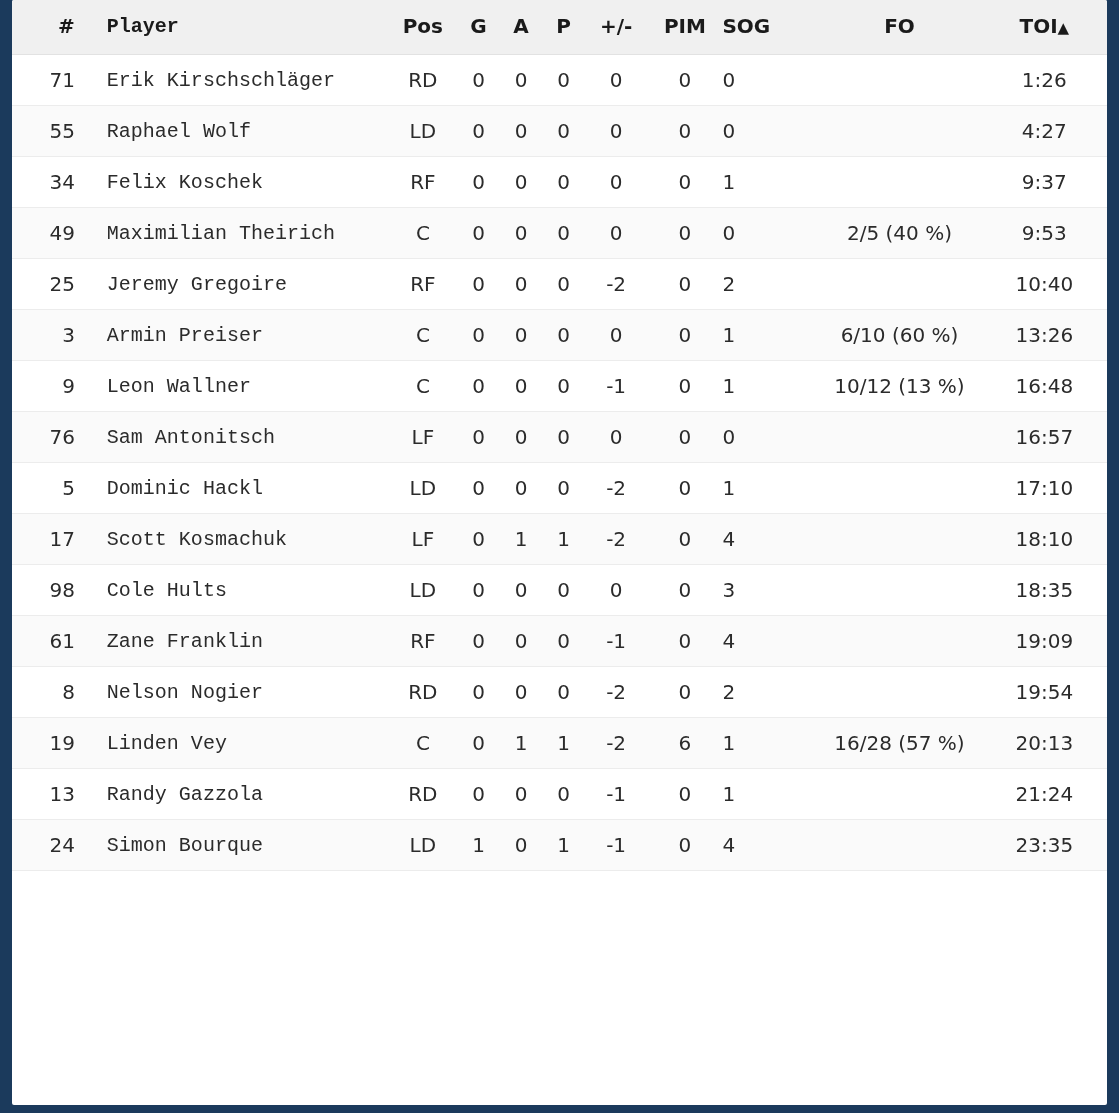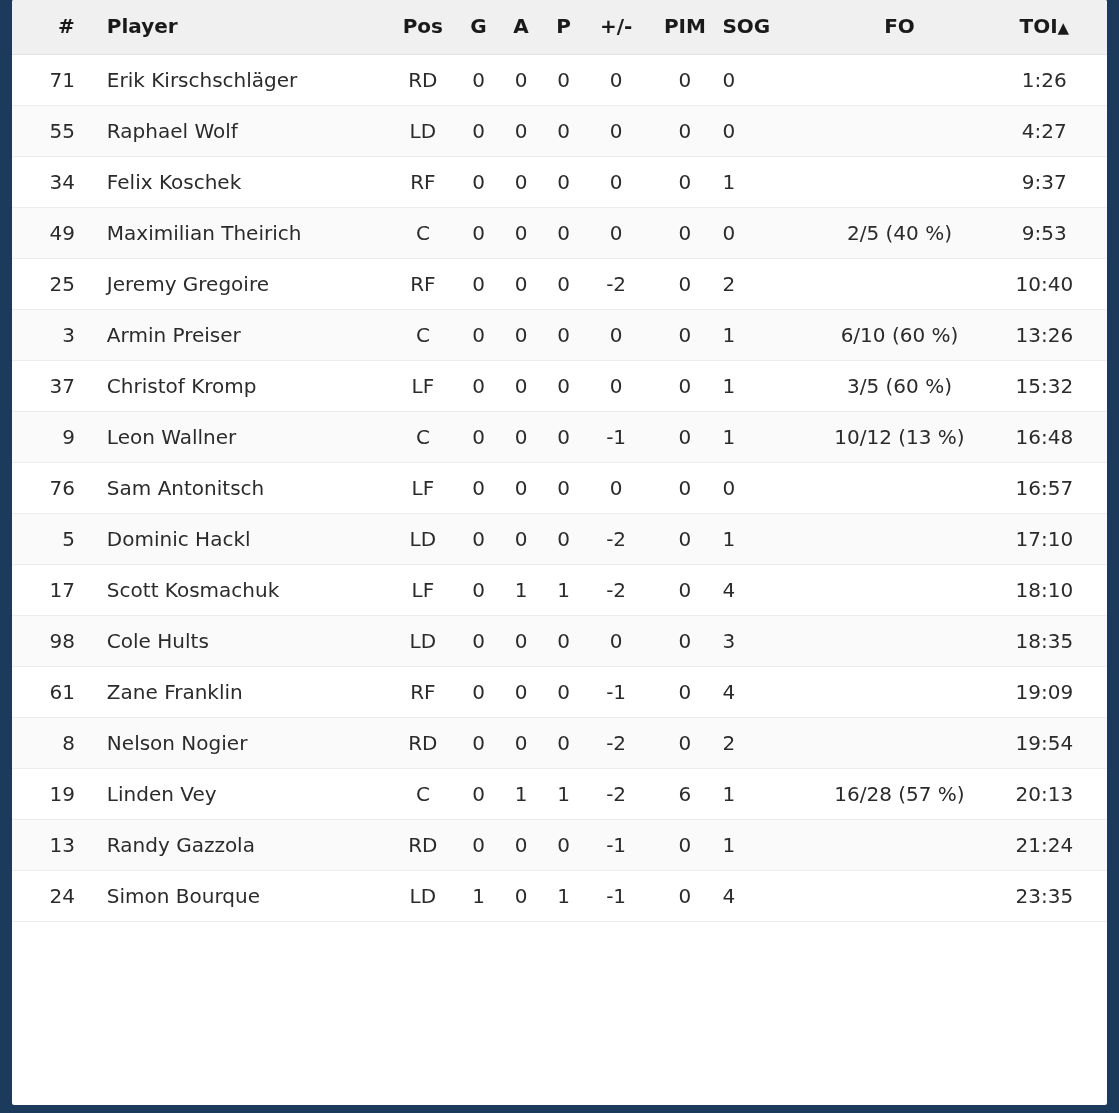--- a/index.html
+++ b/index.html
@@ -46,21 +46,21 @@
     padding: 13px 0 13px 0;
     border-bottom: 1px solid #ececec;
     white-space: nowrap;
     font-weight: 400;
   }
   tbody tr:nth-child(even) td { background: #fafafa; }
   tbody tr:nth-child(odd) td { background: #ffffff; }
 
   
   .c-num    { width: 72px;  text-align: right; padding-right: 10px !important; }
-  .c-player { width: 300px; text-align: left;  padding-left: 22px !important; }
+  .c-player { width: 300px; text-align: left;  padding-left: 22px !important; font-family: Liberation Mono, monospace; }
   .c-pos    { width: 68px;  text-align: center; }
   .c-g      { width: 42px;  text-align: center; }
   .c-a      { width: 42px;  text-align: center; }
   .c-p      { width: 42px;  text-align: center; }
   .c-pm     { width: 62px;  text-align: center; }
   .c-pim    { width: 74px;  text-align: center; }
   .c-sog    { width: 80px;  text-align: left; }
   .c-fo     { width: 190px; text-align: center; }
   .c-toi    { width: 110px; text-align: center; padding-right: 14px !important; }
 
@@ -190,33 +190,20 @@
             <td class="c-g">0</td>
             <td class="c-a">0</td>
             <td class="c-p">0</td>
             <td class="c-pm">0</td>
             <td class="c-pim">0</td>
             <td class="c-sog">1</td>
             <td class="c-fo">6/10 (60 %)</td>
             <td class="c-toi">13:26</td>
           </tr>
           <tr>
-            <td class="c-num">37</td>
-            <td class="c-player">Christof Kromp</td>
-            <td class="c-pos">LF</td>
-            <td class="c-g">0</td>
-            <td class="c-a">0</td>
-            <td class="c-p">0</td>
-            <td class="c-pm">0</td>
-            <td class="c-pim">0</td>
-            <td class="c-sog">1</td>
-            <td class="c-fo">3/5 (60 %)</td>
-            <td class="c-toi">15:32</td>
-          </tr>
-          <tr>
             <td class="c-num">9</td>
             <td class="c-player">Leon Wallner</td>
             <td class="c-pos">C</td>
             <td class="c-g">0</td>
             <td class="c-a">0</td>
             <td class="c-p">0</td>
             <td class="c-pm">-1</td>
             <td class="c-pim">0</td>
             <td class="c-sog">1</td>
             <td class="c-fo">10/12 (13 %)</td>

